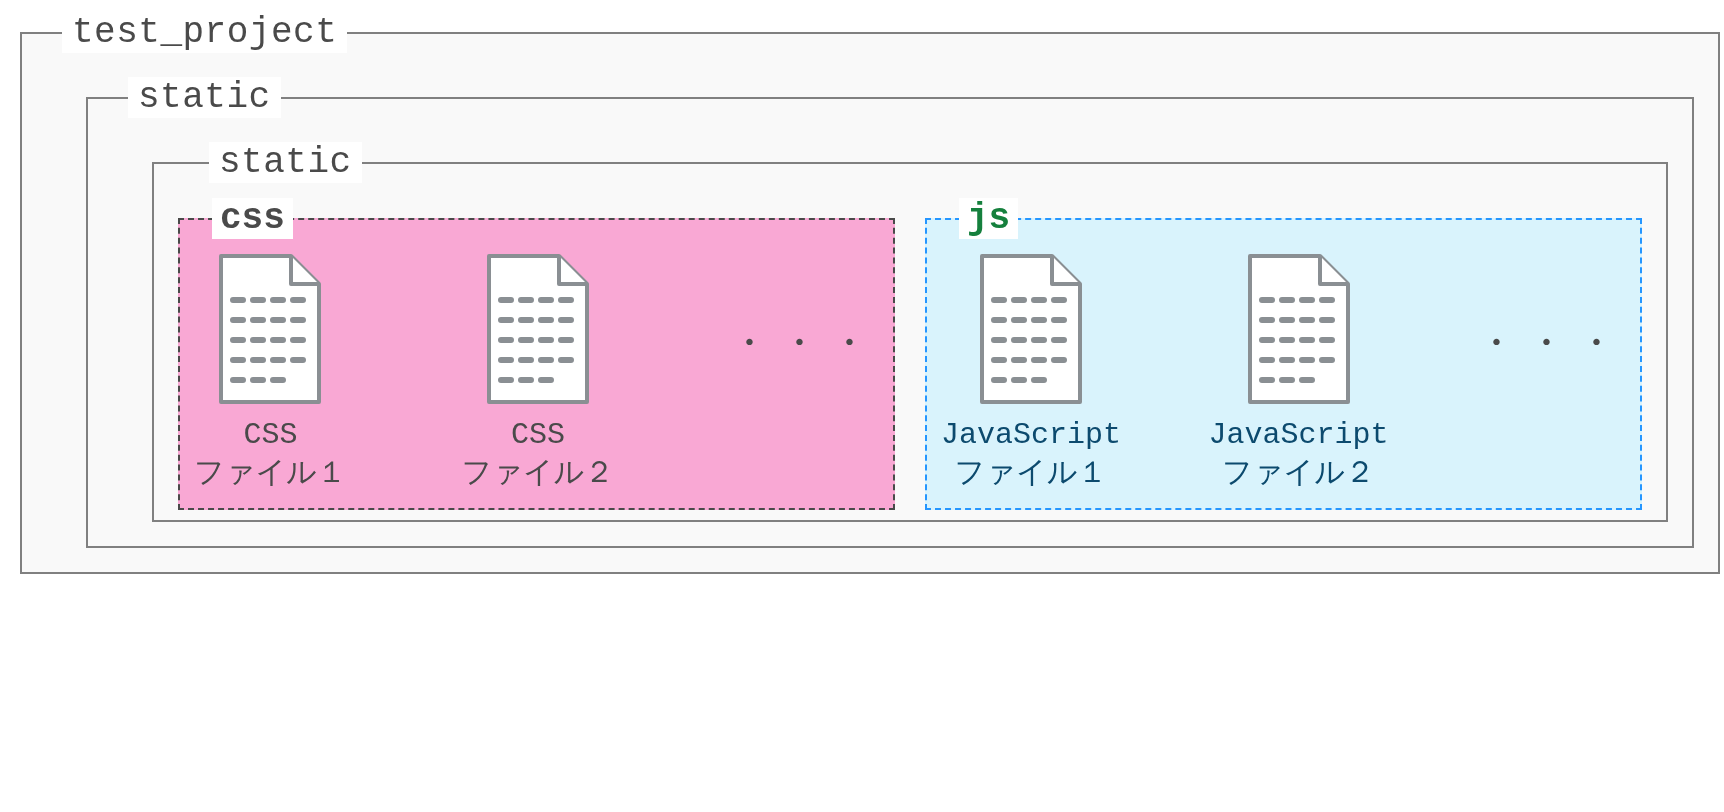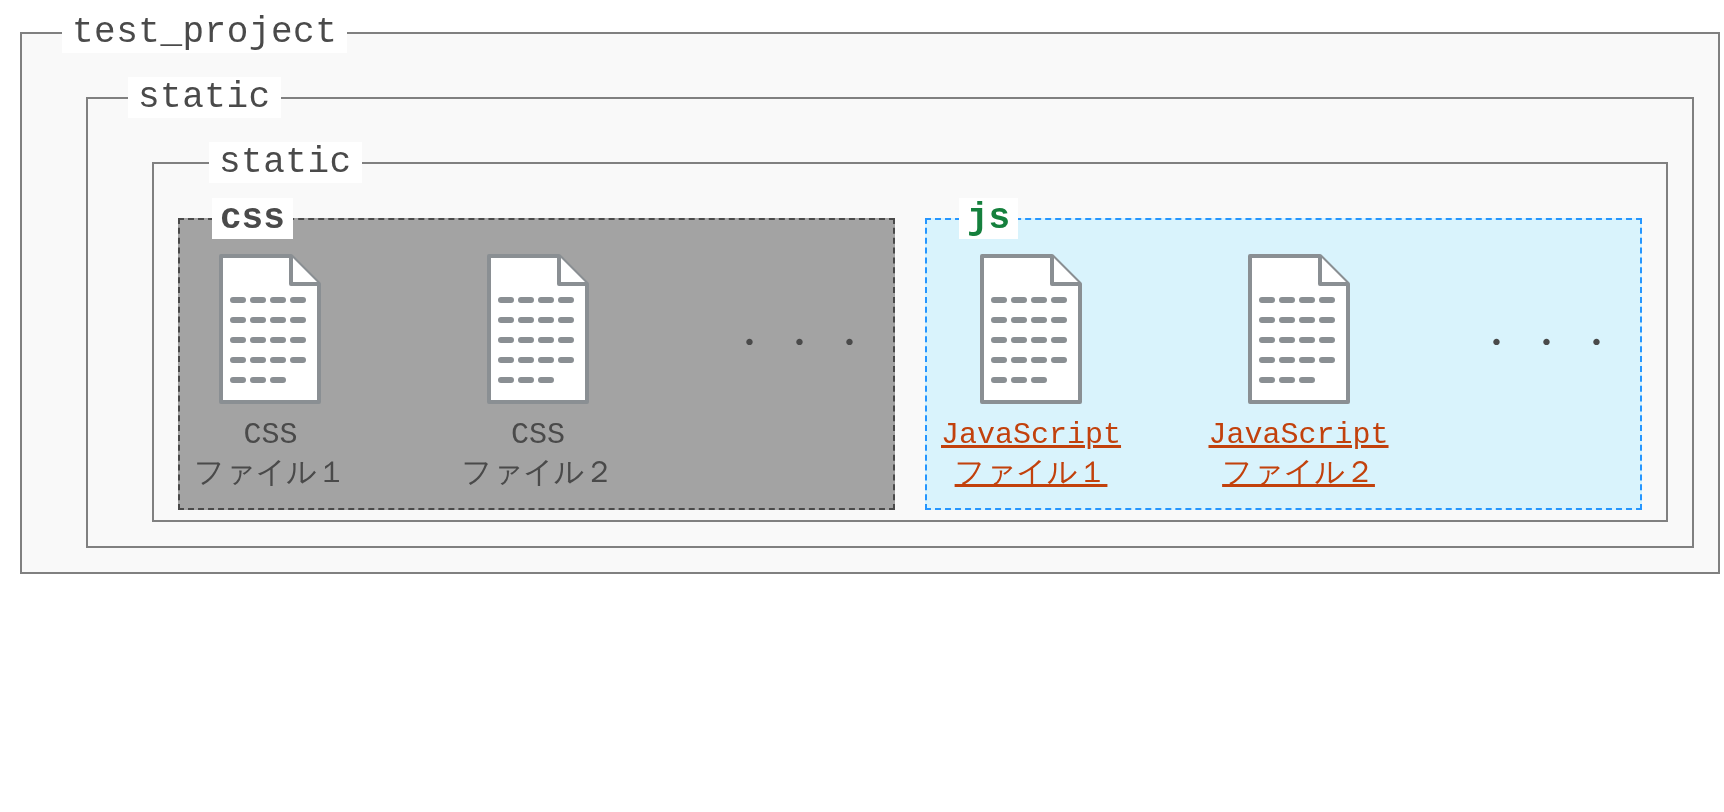--- a/index.html
+++ b/index.html
@@ -37,21 +37,21 @@
     gap: 30px;
     margin-top: 26px;
   }
   .folder {
     position: relative;
     flex: 1;
     padding: 30px 14px 14px 14px;
   }
   .folder-css {
     border: 2px dashed #4a4a4a;
-    background: #a3a3a3;
+    background: #f9a8d4;
   }
   .folder-js {
     border: 2px dashed #2596ff;
     background: #d9f3fc;
   }
   .folder-label {
     position: absolute;
     top: -22px;
     left: 32px;
     background: #ffffff;
@@ -70,21 +70,21 @@
   }
   .file-item {
     text-align: center;
   }
   .file-caption {
     font-size: 30px;
     line-height: 1.3;
     margin-top: 6px;
   }
   .folder-css .file-caption { color: #4a4a4a; }
-  .folder-js  .file-caption { color: #c2410c; text-decoration: underline; }
+  .folder-js  .file-caption { color: #0c4a6e; }
 
   .ellipsis {
     font-size: 40px;
     letter-spacing: 10px;
     color: #4a4a4a;
     padding-bottom: 60px;
     align-self: center;
   }
 
   

